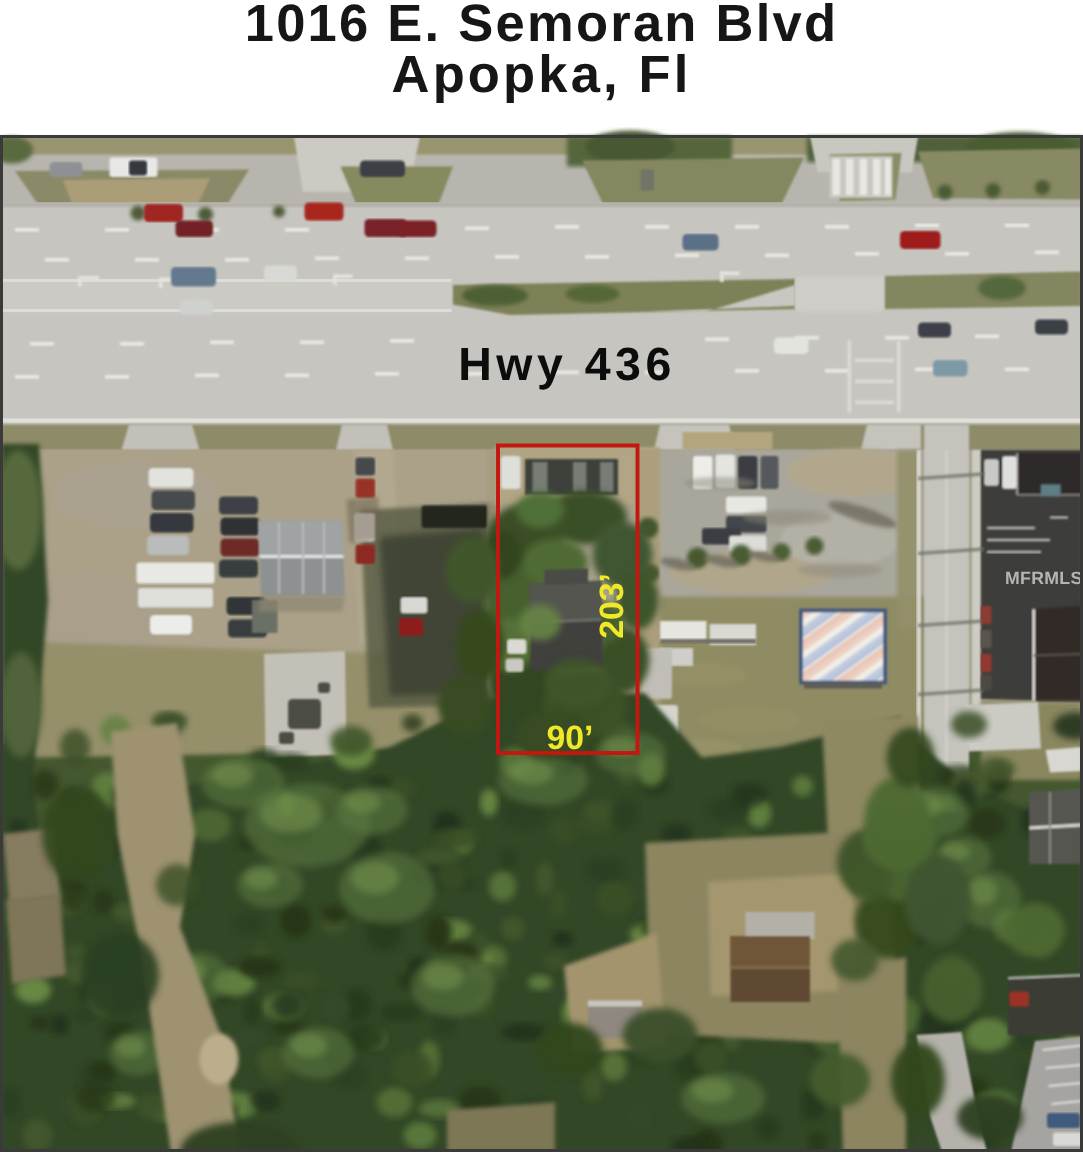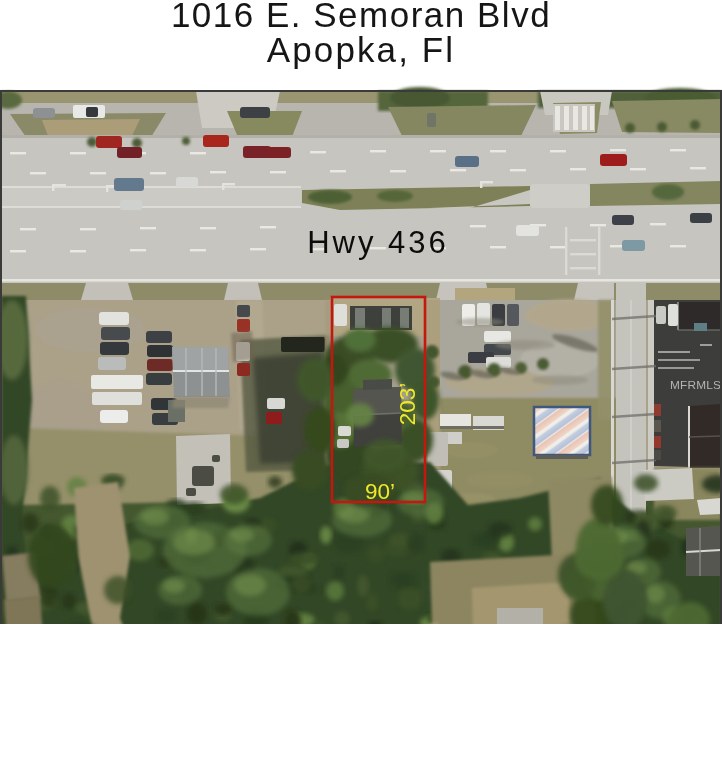--- a/index.html
+++ b/index.html
@@ -1,16 +1,16 @@
 <!DOCTYPE html>
 <html><head>
 <meta charset="utf-8">
 <style>
   html,body{margin:0;padding:0;background:#ffffff;}
-  .page{position:relative;width:722px;height:624px;font-family:"Liberation Sans",sans-serif;overflow:hidden;}
+  .page{position:relative;width:722px;height:768px;font-family:"Liberation Sans",sans-serif;overflow:hidden;font-weight:bold;}
 </style>
 </head>
 <body>
 <div class="page">
 <svg width="722" height="768" viewBox="0 0 722 768" xmlns="http://www.w3.org/2000/svg">
 <defs>
   <filter id="soft" x="-5%" y="-5%" width="110%" height="110%">
           <feGaussianBlur stdDeviation="0.6"></feGaussianBlur>
         </filter>
   <filter id="soft2" x="-10%" y="-10%" width="120%" height="120%">

